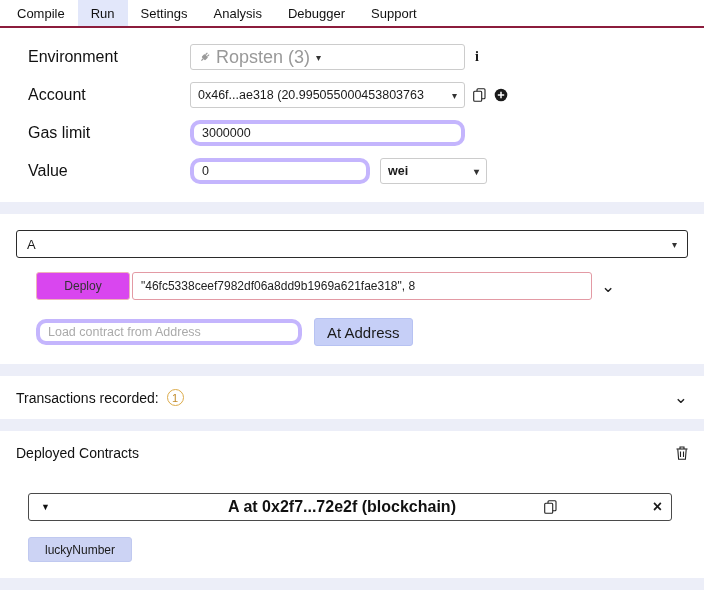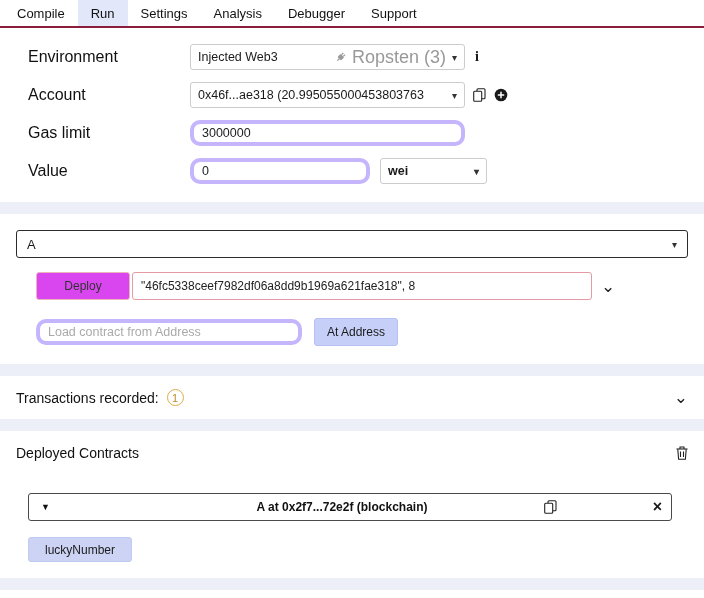--- a/index.html
+++ b/index.html
@@ -83,21 +83,21 @@
     font-size: 12px; color: #222; outline: none;
     font-family: "Liberation Sans", sans-serif;
   }
   .expand-chevron { font-size: 17px; color: #222; margin-left: 9px; cursor: pointer; line-height: 1; }
   .load-row { display: flex; align-items: center; margin: 18px 0 0 20px; }
   .load-input { width: 266px; height: 28px; }
   .load-input::placeholder { color: #aaa; }
   .at-address-btn {
     margin-left: 12px; height: 28px; padding: 0 12px;
     background: #c6cff7; border: 1px solid #b7c2f2; border-radius: 3px;
-    font-size: 12px; color: #1a1a1a; cursor: pointer;
+    font-size: 15px; color: #1a1a1a; cursor: pointer;
     display: flex; align-items: center;
   }
 
   
   .transactions { padding: 13px 16px; display: flex; align-items: center; }
   .section-title { font-size: 14px; font-weight: 400; color: #111; }
   .count-badge {
     margin-left: 8px; width: 17px; height: 17px;
     border: 1px solid #dcab4a; border-radius: 50%;
     color: #c08a2a; font-size: 11px;
@@ -113,21 +113,21 @@
     position: relative;
     margin: 32px 16px 0 12px;
     height: 28px;
     border: 1px solid #4a4a4a; border-radius: 3px;
     background: #fff;
     display: flex; align-items: center;
   }
   .instance-caret { font-size: 9px; margin-left: 12px; cursor: pointer; color: #111; }
   .instance-title {
     position: absolute; left: 0; right: 16px; text-align: center;
-    font-size: 12px; font-weight: 700; color: #111; pointer-events: none;
+    font-size: 16px; font-weight: 700; color: #111; pointer-events: none;
   }
   .instance-copy { position: absolute; right: 114px; top: 6px; cursor: pointer; }
   .instance-close {
     position: absolute; right: 9px; top: 3px;
     font-size: 16px; font-weight: 700; cursor: pointer; line-height: 1.2;
   }
   .method-btn {
     display: inline-flex; align-items: center; justify-content: center;
     margin: 16px 0 0 12px; height: 25px; padding: 0 16px;
     background: #ccd3f4; border: 1px solid #c0c9f0; border-radius: 3px;
@@ -147,21 +147,20 @@
   <div class="tab">Analysis</div>
   <div class="tab">Debugger</div>
   <div class="tab">Support</div>
 </header>
 
 <section class="panel settings">
 
   <div class="row">
     <span class="row-label">Environment</span>
     <div class="select">
-      <span class="val">Injected Web3</span>
       <span class="network">
         <span>
           <svg width="14" height="14" viewBox="0 0 14 14">
             <g transform="rotate(45 7 7)" fill="#9a9a9a">
               <rect x="4.5" y="5" width="5" height="4.5" rx="1"></rect>
               <rect x="5.2" y="2.4" width="1.2" height="2.6"></rect>
               <rect x="7.6" y="2.4" width="1.2" height="2.6"></rect>
               <rect x="6.4" y="9.5" width="1.2" height="2.6"></rect>
             </g>
           </svg>

